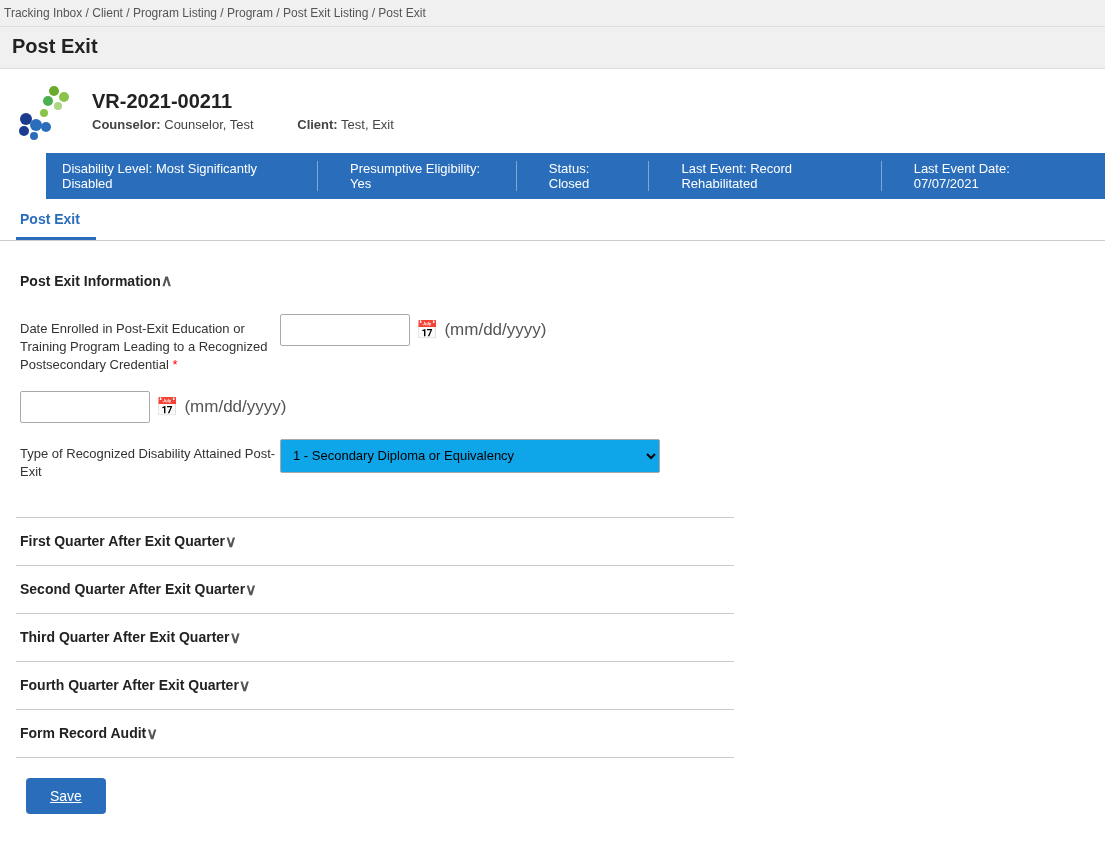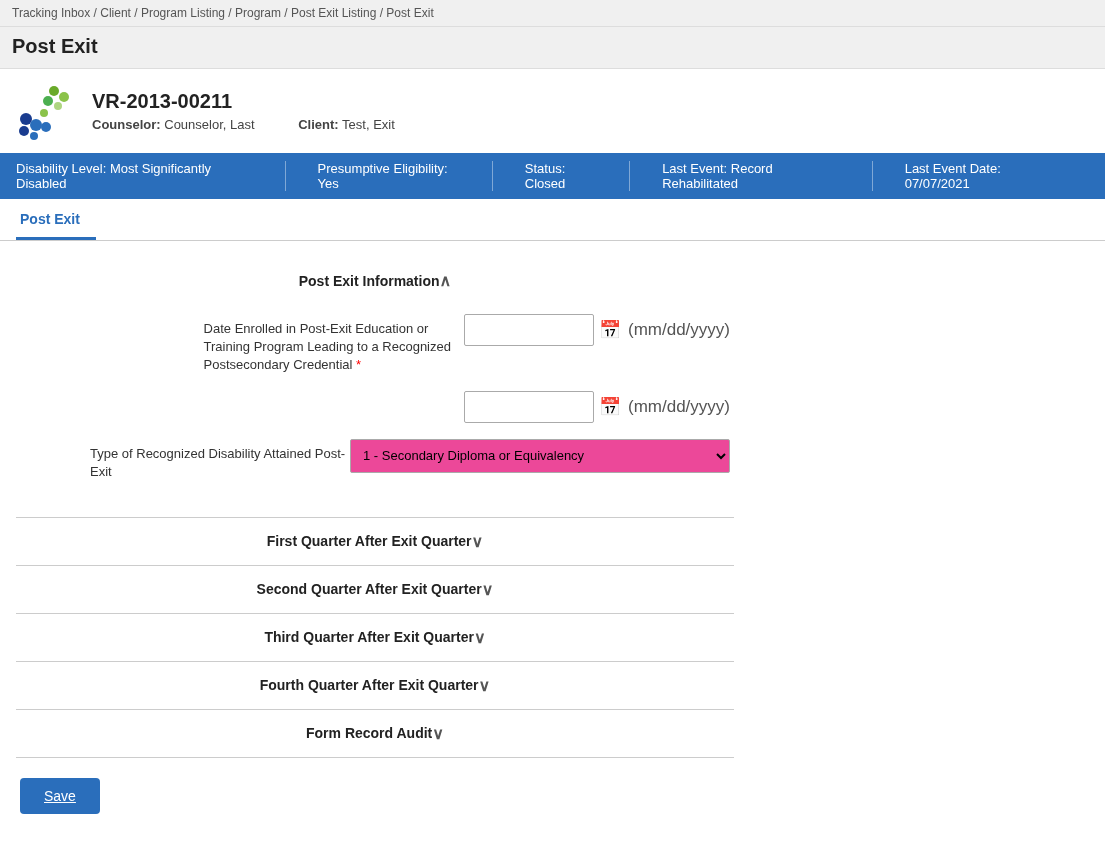--- a/index.html
+++ b/index.html
@@ -1,21 +1,21 @@
 <!DOCTYPE html>
 <html><head>
   <meta charset="utf-8">
   <style>
     * { box-sizing: border-box; margin: 0; padding: 0; }
     body { font-family: Arial, sans-serif; font-size: 14px; color: #333; background: #fff; }
 
     
     .breadcrumb {
       background: #f0f0f0;
-      padding: 6px 12px;
+      padding: 6px 4px;
       font-size: 12px;
       color: #555;
       border-bottom: 1px solid #ddd;
     }
 
     
     .page-title-bar {
       background: #f0f0f0;
       padding: 8px 12px 10px 12px;
       border-bottom: 1px solid #ddd;
@@ -42,20 +42,21 @@
 
     
     .status-bar {
       background: #2a6ebb;
       color: #fff;
       display: flex;
       align-items: center;
       padding: 8px 16px;
       font-size: 13px;
       gap: 12px;
+      margin-left: 46px;
     }
     .status-bar .status-item {
       padding: 0 20px 0 0;
       border-right: 1px solid rgba(255,255,255,0.4);
       margin-right: 20px;
     }
     .status-bar .status-item:last-child { border-right: none; margin-right: 0; }
 
     
     .tabs-bar {
@@ -83,39 +84,38 @@
       max-width: 750px;
     }
 
     
     .section-panel {
       border-bottom: 1px solid #ccc;
       margin-bottom: 0;
     }
     .section-header {
       display: flex;
-      justify-content: center;
+      justify-content: flex-start;
       align-items: center;
       padding: 14px 4px;
       cursor: pointer;
       font-size: 14px;
       font-weight: 600;
       color: #222;
     }
     .section-header .chevron { font-size: 16px; color: #555; }
 
     
     .section-body {
       padding: 10px 4px 20px 4px;
     }
     .form-row {
       display: flex;
       align-items: flex-start;
       margin-bottom: 16px;
-      justify-content: flex-end;
     }
     .form-label {
       width: 260px;
       flex-shrink: 0;
       font-size: 13px;
       color: #333;
       padding-top: 6px;
       line-height: 1.4;
     }
     .form-label .required { color: red; }
@@ -141,34 +141,34 @@
       font-size: 17px;
       color: #555;
     }
     .select-input {
       width: 380px;
       height: 34px;
       border: 1px solid #aaa;
       padding: 4px 8px;
       font-size: 13px;
       border-radius: 2px;
-      background: #ec4899;
+      background: #0ea5e9;
     }
 
     
     .save-btn {
       background: #2a6ebb;
       color: #fff;
       border: none;
       padding: 10px 24px;
       font-size: 14px;
       border-radius: 4px;
       cursor: pointer;
       margin-top: 20px;
-      margin-left: 4px;
+      margin-left: 10px;
       text-decoration: underline;
     }
 
     
     .dot-cluster svg { width: 60px; height: 60px; }
   </style>
 </head>
 <body>
 
 <div class="breadcrumb">
@@ -190,25 +190,25 @@
       <circle cx="28" cy="32" r="4" fill="#8bc34a"></circle>
 
       <circle cx="10" cy="38" r="6" fill="#1a3c8f"></circle>
       <circle cx="20" cy="44" r="6" fill="#2a6ebb"></circle>
       <circle cx="8" cy="50" r="5" fill="#1a3c8f"></circle>
       <circle cx="18" cy="55" r="4" fill="#2a6ebb"></circle>
       <circle cx="30" cy="46" r="5" fill="#2a6ebb"></circle>
     </svg>
   </div>
   <div class="header-info">
-    <h2>VR-2013-00211</h2>
+    <h2>VR-2021-00211</h2>
     <div class="meta">
       <span>
         <strong>Counselor:</strong>
-        <span>Counselor, Last</span>
+        <span>Counselor, Test</span>
       </span>
       <span>
         <strong>Client:</strong>
         <span>Test, Exit</span>
       </span>
     </div>
   </div>
 </div>
 
 <div class="status-bar">

